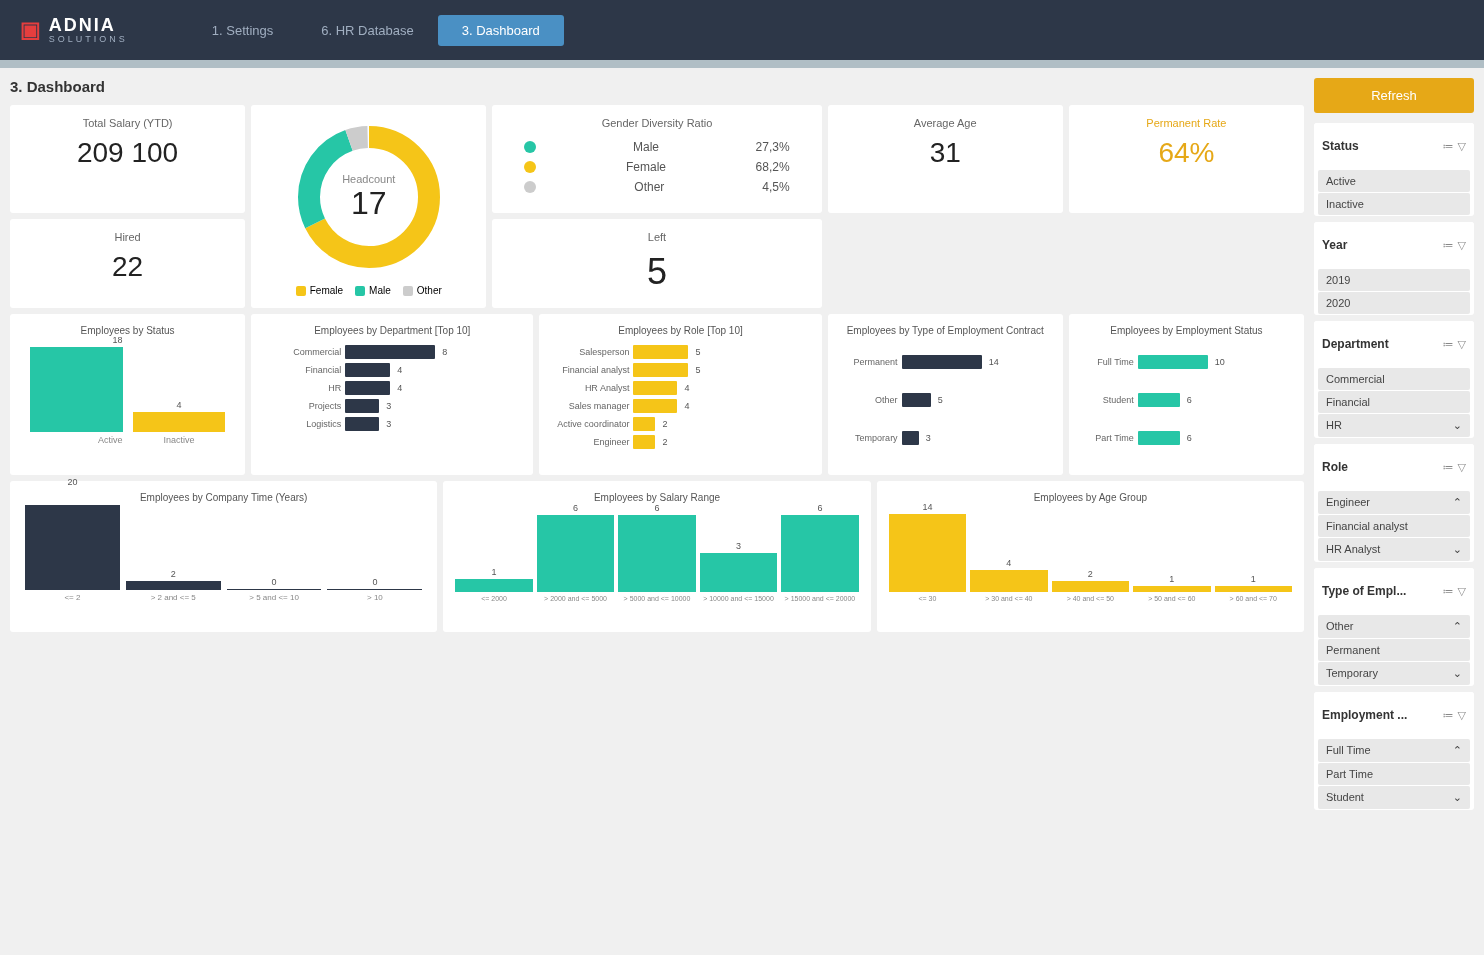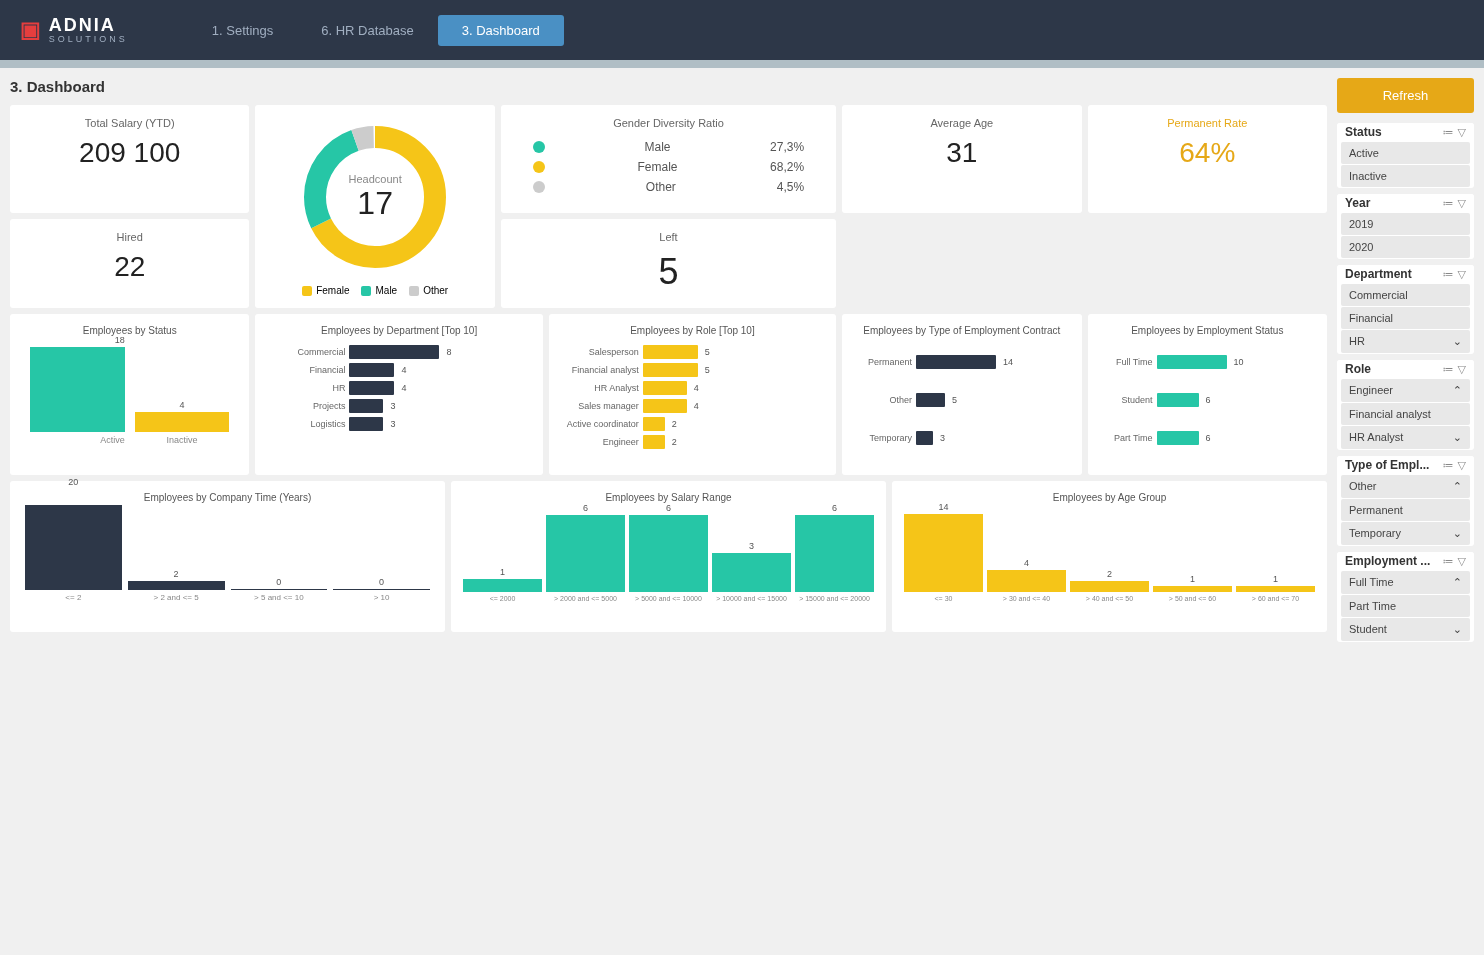--- a/index.html
+++ b/index.html
@@ -214,21 +214,21 @@
 
     
     .bottom-row {
       display: grid;
       grid-template-columns: 1fr 1fr 1fr;
       gap: 6px;
     }
 
     
     .sidebar {
-      width: 137px;
+      width: 160px;
       flex-shrink: 0;
     }
 
     .refresh-btn {
       background: #e6a817;
       color: white;
       width: 100%;
       border: none;
       padding: 10px;
       font-size: 13px;
@@ -240,21 +240,21 @@
     .filter-section {
       background: white;
       border-radius: 3px;
       margin-bottom: 6px;
       overflow: hidden;
     }
     .filter-header {
       display: flex;
       justify-content: space-between;
       align-items: center;
-      padding: 2px 8px;
+      padding: 16px 8px;
       background: white;
     }
     .filter-title {
       font-weight: 600;
       font-size: 12px;
       color: #333;
     }
     .filter-icons {
       display: flex;
       gap: 4px;

